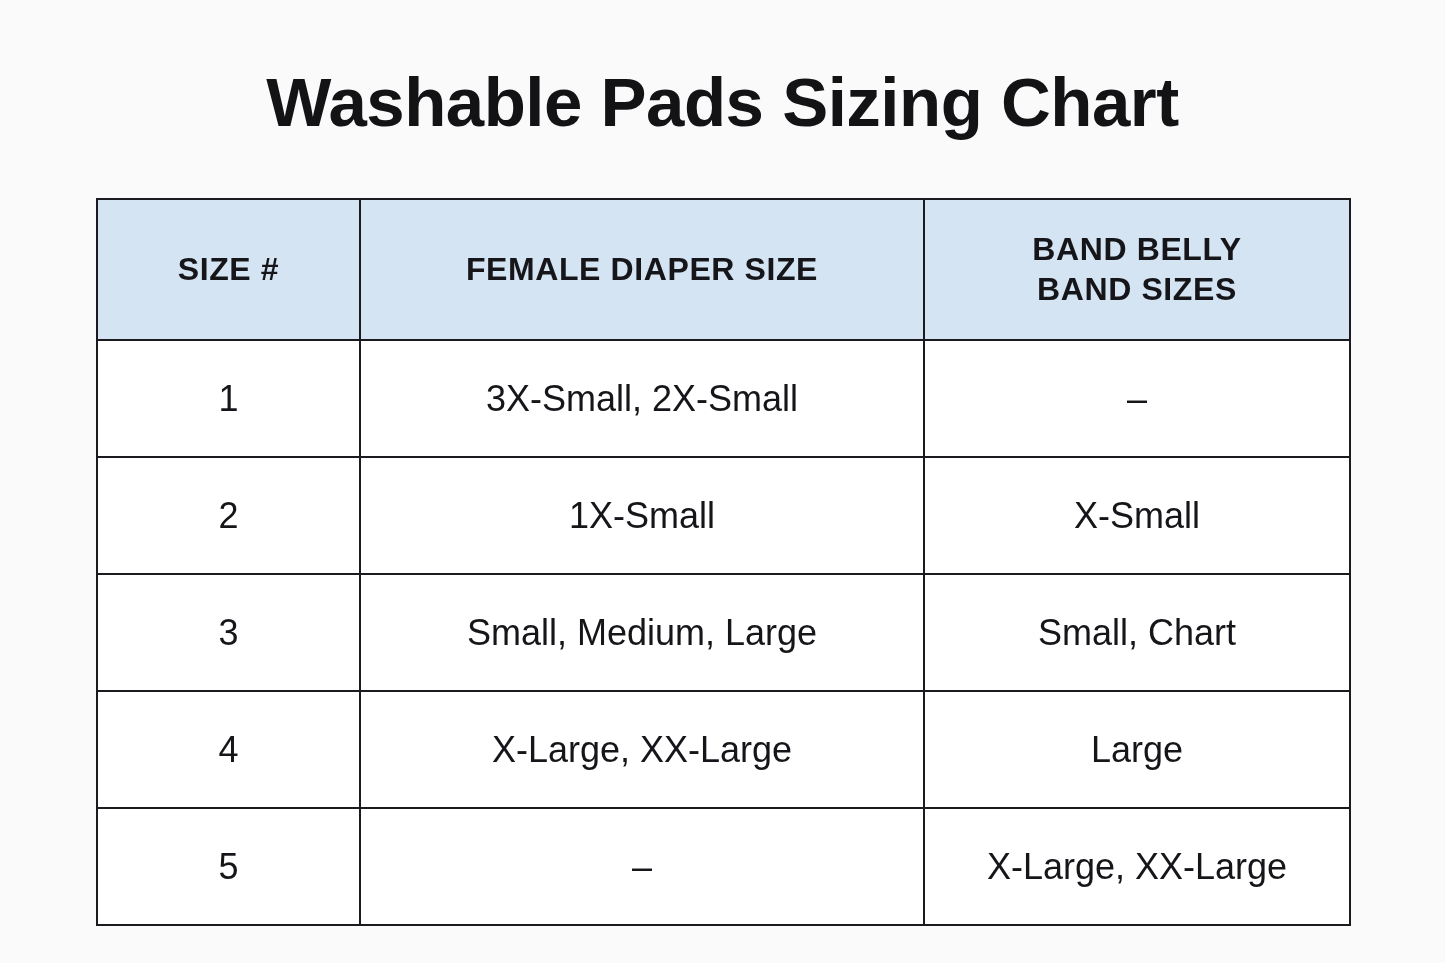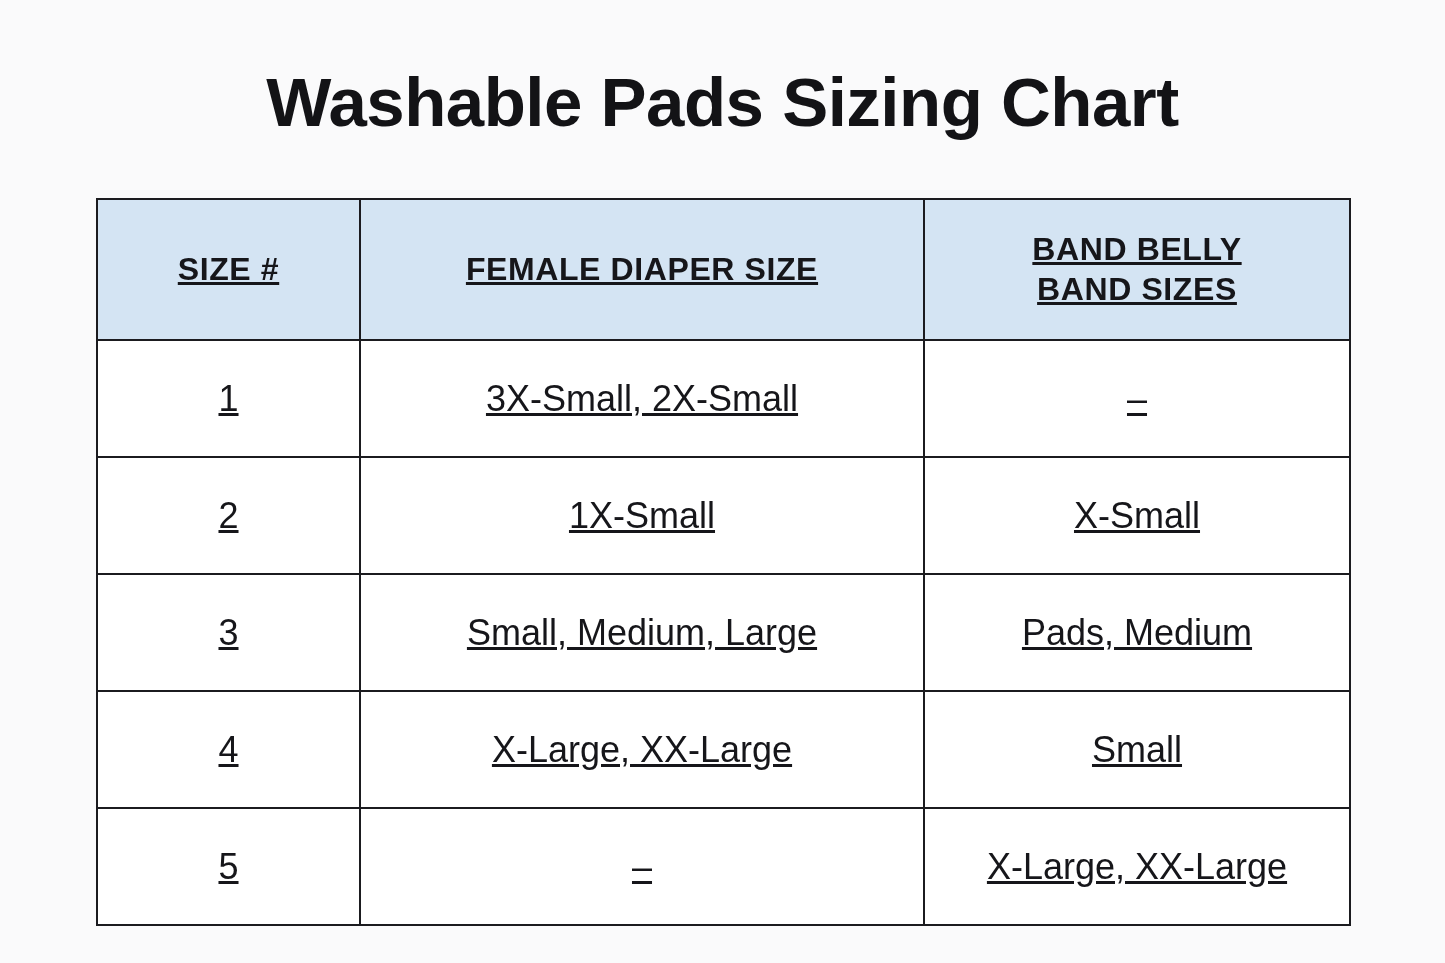--- a/index.html
+++ b/index.html
@@ -46,21 +46,20 @@
     width: 1253px;
     height: 692px;
   }
 
   table.sizing-table {
     width: 1253px;
     height: 692px;
     border-collapse: collapse;
     table-layout: fixed;
     background: #c4b5fd;
-    text-decoration: underline;
   }
 
   table.sizing-table col.c-size  { width: 263px; }
   table.sizing-table col.c-fem   { width: 564px; }
   table.sizing-table col.c-male  { width: 426px; }
 
   table.sizing-table th,
   table.sizing-table td {
     border: 2px solid #1b1b1f;
     text-align: center;
@@ -121,26 +120,26 @@
           <td>–</td>
         </tr>
         <tr>
           <td>2</td>
           <td>1X-Small</td>
           <td>X-Small</td>
         </tr>
         <tr>
           <td>3</td>
           <td>Small, Medium, Large</td>
-          <td>Pads, Medium</td>
+          <td>Small, Chart</td>
         </tr>
         <tr>
           <td>4</td>
           <td>X-Large, XX-Large</td>
-          <td>Small</td>
+          <td>Large</td>
         </tr>
         <tr>
           <td>5</td>
           <td>–</td>
           <td>X-Large, XX-Large</td>
         </tr>
       </tbody>
     </table>
   </div>
 

